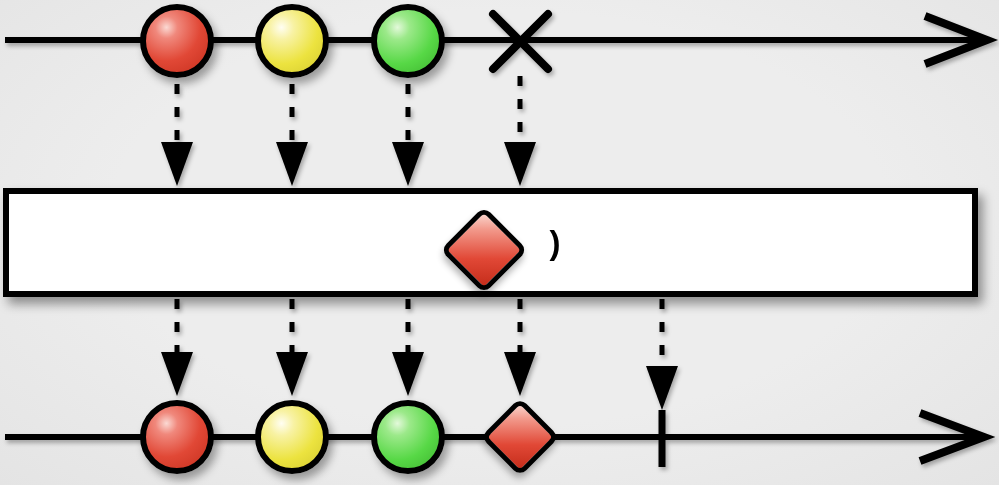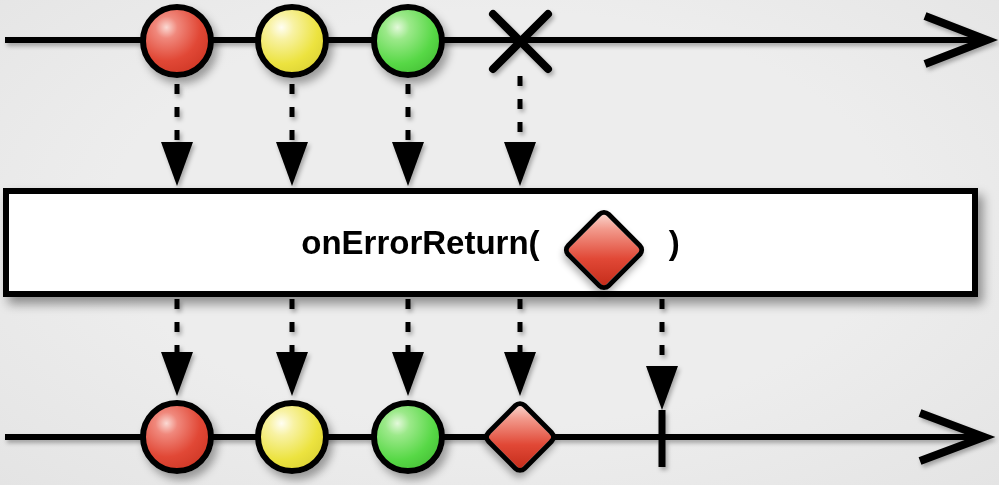--- a/index.html
+++ b/index.html
@@ -116,21 +116,20 @@
       <path class="arrowhead" d="M 920 413 L 984 437 L 920 461"></path>
       <line class="cbar" x1="662" y1="410" x2="662" y2="467"></line>
     </g>
   </svg>
 
   <div class="marble red" style="left:140px;top:4px;"></div>
   <div class="marble yellow" style="left:255px;top:4px;"></div>
   <div class="marble green" style="left:371px;top:4px;"></div>
 
   <div class="operator-box">
-    <span class="operator-label">onErrorReturn(</span>
     <span class="arg-wrap">
       <span class="diamond"></span>
     </span>
     <span class="operator-label"> )</span>
   </div>
 
   <div class="marble red" style="left:140px;top:400px;"></div>
   <div class="marble yellow" style="left:255px;top:400px;"></div>
   <div class="marble green" style="left:371px;top:400px;"></div>
   <div class="diamond on-line"></div>

